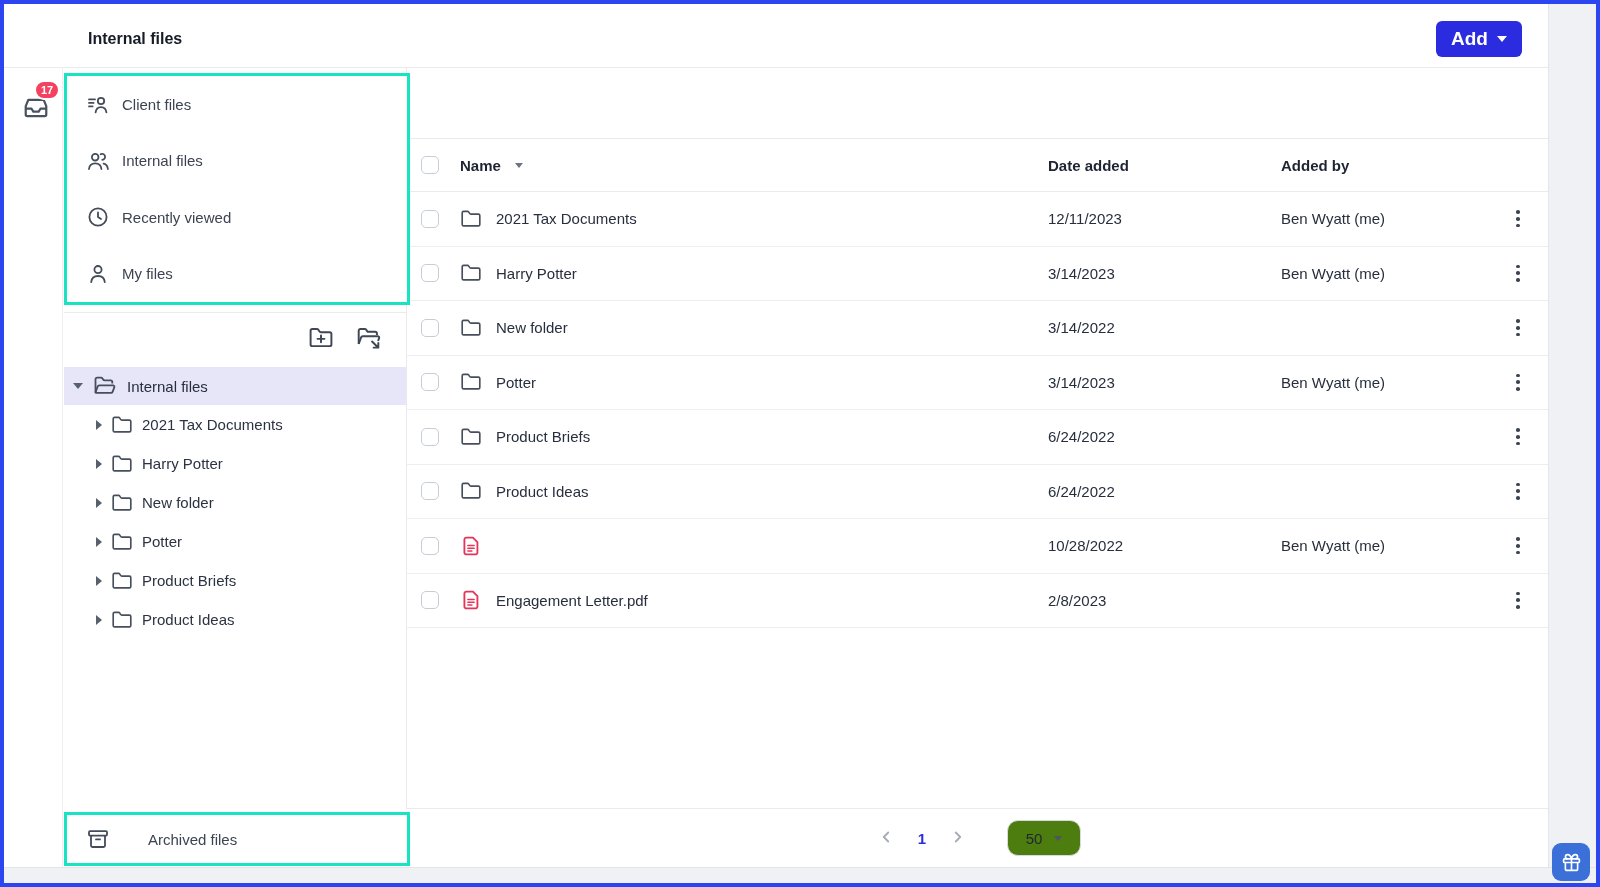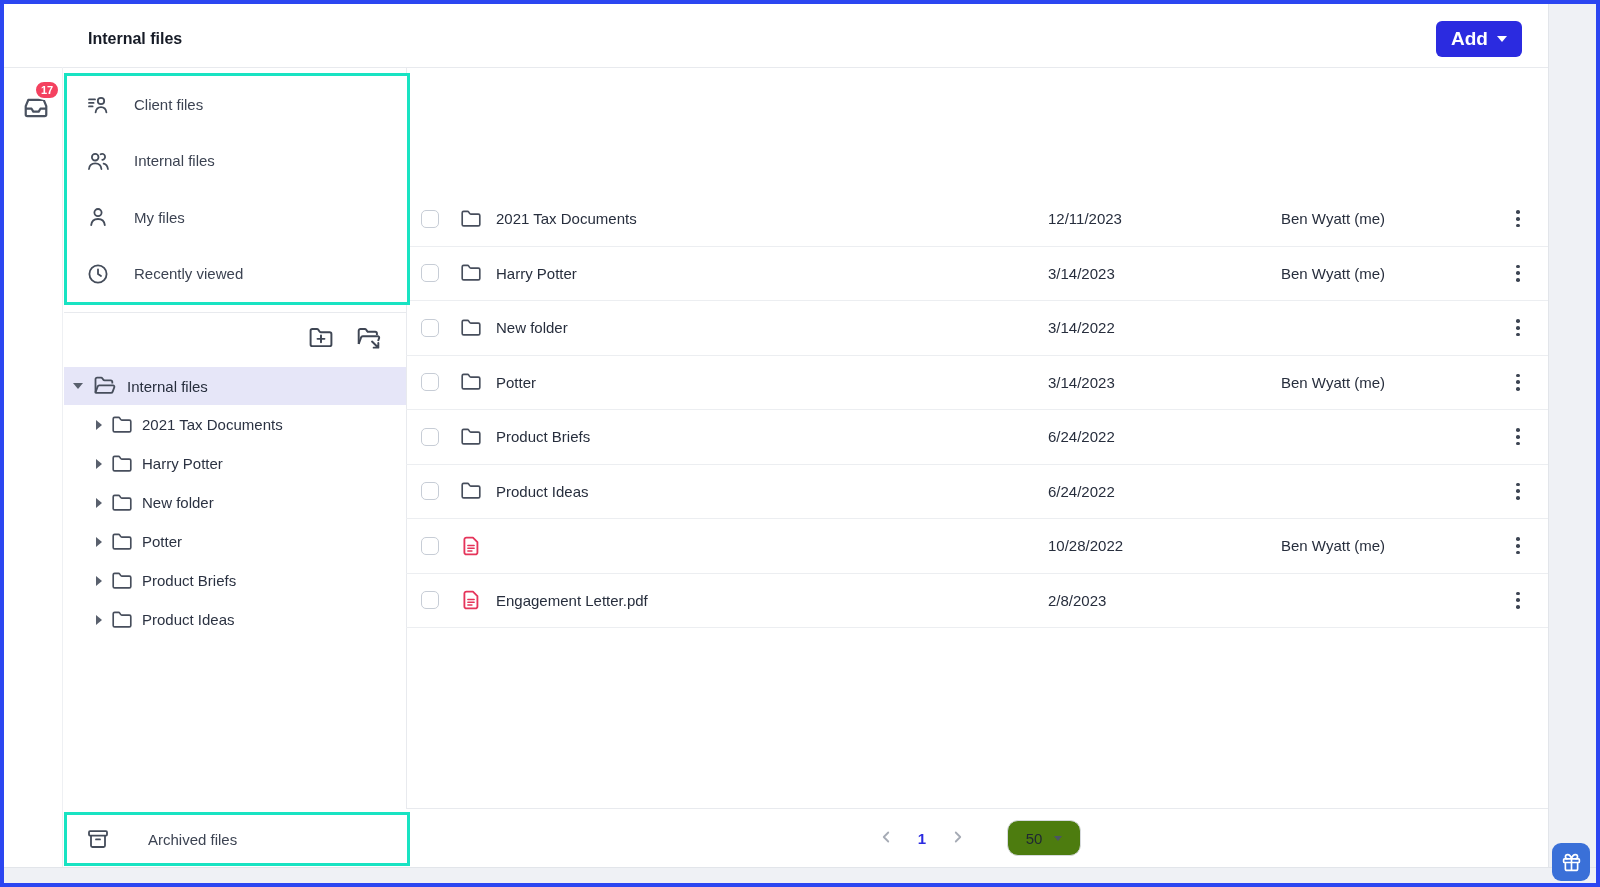--- a/index.html
+++ b/index.html
@@ -23,21 +23,21 @@
   .caret-d { width:0; height:0; border-left:5px solid transparent; border-right:5px solid transparent; border-top:6px solid #fff; display:inline-block; }
 
   
   .inbox-fab { position:absolute; left:22px; top:84px; width:40px; height:40px; color:#4a5260; cursor:pointer; }
   .inbox-fab svg { position:absolute; left:0; top:10px; width:28px; height:28px; }
   .badge { position:absolute; left:12px; top:-4px; min-width:24px; height:20px; padding:0 5px; background:#f4415f; border:2px solid #fff;
            border-radius:11px; color:#fff; font-size:11px; font-weight:bold; display:flex; align-items:center; justify-content:center; }
 
   
   .nav-box { position:absolute; left:64px; top:73px; width:346px; height:232px; border:3px solid #18e3c2; background:#fff; display:flex; flex-direction:column; z-index:5; }
-  .nav-item { flex:1; display:flex; align-items:center; gap:24px; padding-left:19px; cursor:pointer; font-size:15px; color:#3c4352; }
+  .nav-item { flex:1; display:flex; align-items:center; gap:12px; padding-left:19px; cursor:pointer; font-size:15px; color:#3c4352; }
   .nav-item svg { width:24px; height:24px; color:#444c5a; flex:none; }
 
   .side-actions { position:absolute; left:64px; top:318px; width:342px; height:40px; display:flex; justify-content:flex-end; align-items:center; gap:22px; padding-right:24px; }
   .icon-btn { width:26px; height:26px; border:none; background:none; color:#3f4654; cursor:pointer; padding:0; }
   .icon-btn svg { width:26px; height:26px; }
 
   .tree-row { display:flex; align-items:center; font-size:15px; color:#272e3d; cursor:pointer; }
   .tree-root { position:absolute; left:64px; top:367px; width:342px; height:38px; background:#e6e6f8; padding-left:9px; gap:10px; }
   .tree-children { position:absolute; left:64px; top:405px; width:342px; }
   .tree-row.child { height:39px; padding-left:32px; gap:9px; color:#2b3242; }
@@ -192,29 +192,29 @@
       <span>Client files</span>
     </div>
     <div class="nav-item">
       <svg>
           <use href="#i-people"></use>
         </svg>
       <span>Internal files</span>
     </div>
     <div class="nav-item">
       <svg>
-          <use href="#i-person"></use>
-        </svg>
-      <span>My files</span>
+          <use href="#i-clock"></use>
+        </svg>
+      <span>Recently viewed</span>
     </div>
     <div class="nav-item">
       <svg>
-          <use href="#i-clock"></use>
-        </svg>
-      <span>Recently viewed</span>
+          <use href="#i-person"></use>
+        </svg>
+      <span>My files</span>
     </div>
   </div>
 
   <div class="hline" style="left:64px; top:312px; width:342px;"></div>
 
   <div class="side-actions">
     <button class="icon-btn">
       <svg>
           <use href="#i-folder-plus"></use>
         </svg>
@@ -284,20 +284,29 @@
 </div>
 
   <div class="archived-box">
     <svg>
         <use href="#i-archive"></use>
       </svg>
     <span>Archived files</span>
   </div>
 
 
+  <div class="thead">
+    <span class="cb"></span>
+    <span class="th-name">
+      <span>Name</span>
+      <span class="sort-caret"></span>
+    </span>
+    <span class="col-date">Date added</span>
+    <span class="col-added">Added by</span>
+  </div>
 
   <div class="tbody">
   <div class="trow">
     <span class="cb"></span>
     <svg class="row-icon folder">
           <use href="#i-folder"></use>
         </svg>
 
     <span class="f-name">2021 Tax Documents</span>
     <span class="col-date">12/11/2023</span>

